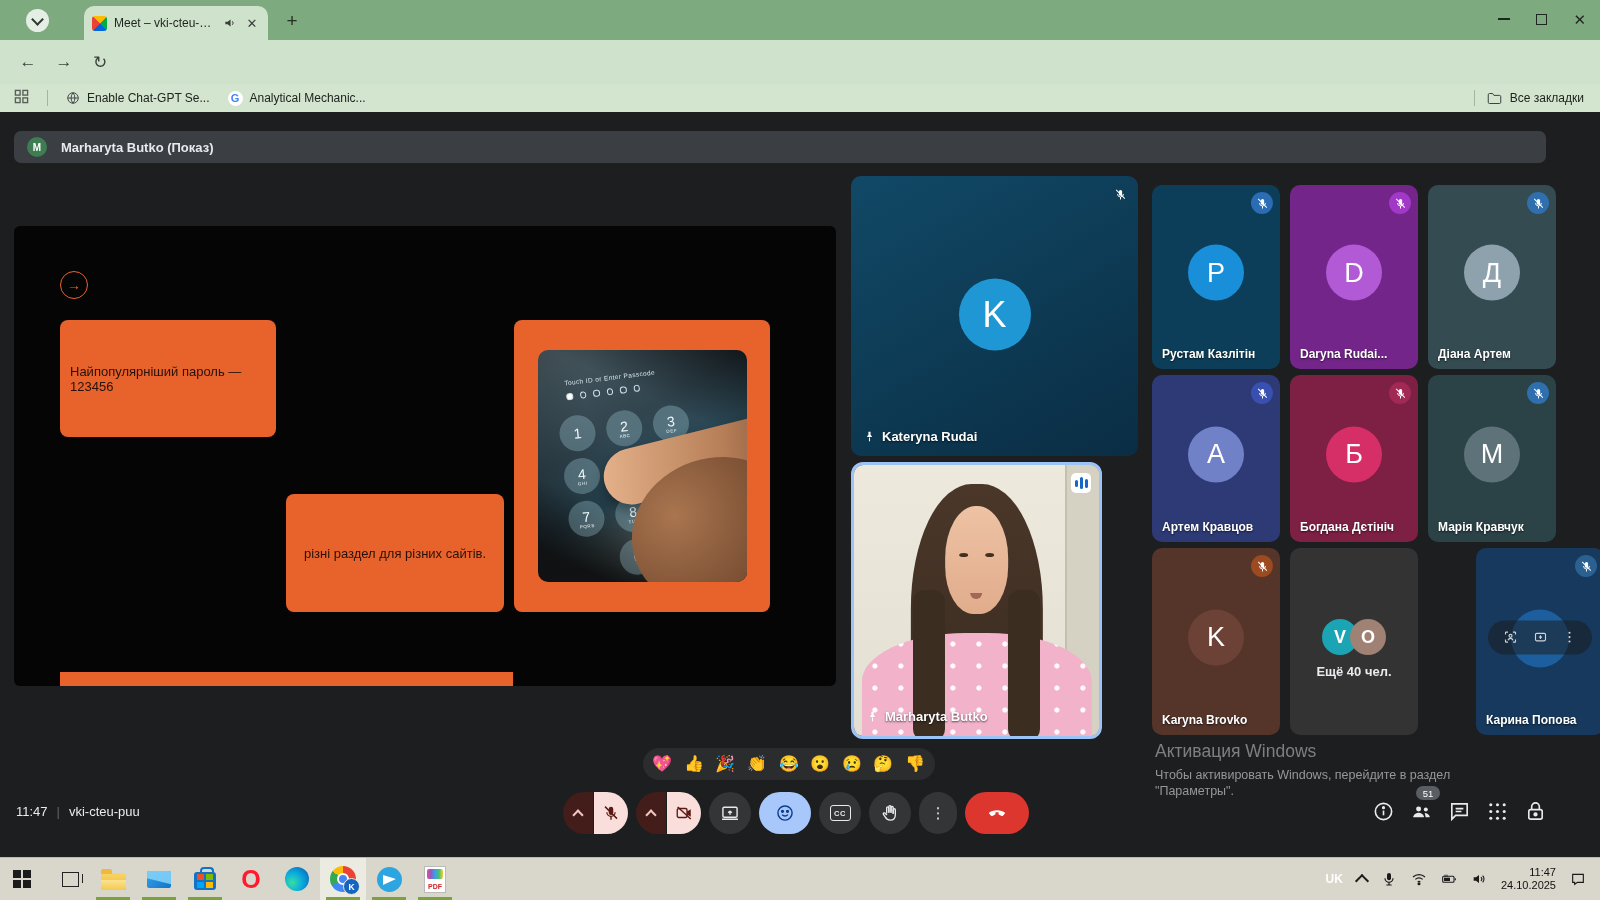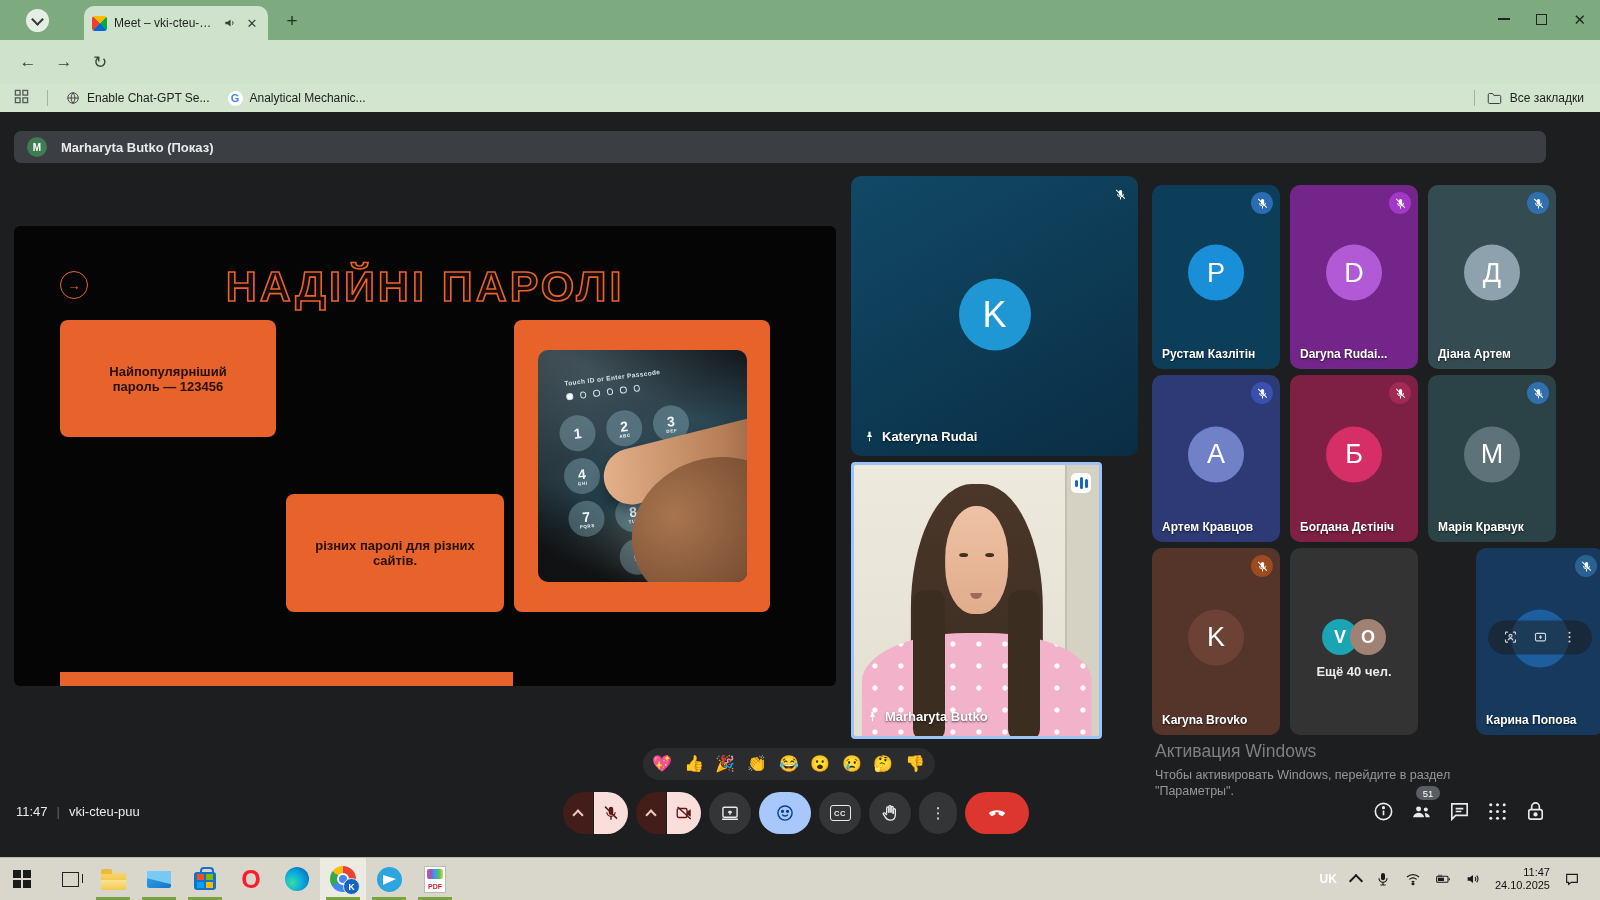--- a/index.html
+++ b/index.html
@@ -56,21 +56,21 @@
     display:flex;align-items:center;justify-content:center;}
   .btxt{font-size:13px;font-weight:600;color:#e8eaed;}
   
   .slide{position:absolute;left:14px;top:114px;width:822px;height:460px;background:#060505;border-radius:6px;overflow:hidden;}
   .sarrow{position:absolute;left:46px;top:45px;width:26px;height:26px;border:1.6px solid #e8622c;border-radius:50%;
     color:#e8622c;font-size:14px;display:flex;align-items:center;justify-content:center;}
   .stitle{position:absolute;left:0;right:0;top:36px;text-align:center;font-size:43px;font-weight:800;letter-spacing:3px;
     color:rgba(232,98,44,.08);-webkit-text-stroke:1.6px #e8622c;}
   @supports not (-webkit-text-stroke:1px red){.stitle{color:#e8622c;}}
   .card{position:absolute;border-radius:8px;display:flex;align-items:center;justify-content:center;
-    text-align:center;font-size:13px;padding:26px;box-sizing:border-box;font-weight:bold;}
+    text-align:left;font-size:13px;padding:10px;box-sizing:border-box;}
   .c-o{background:#e8622c;color:#26120a;}
   .c-d{background:#0a0807;border:1px solid #e8622c;color:#eae4de;}
   .card1{left:46px;top:94px;width:216px;height:117px;}
   .card2{left:272px;top:96px;width:218px;height:113px;}
   .card3{left:500px;top:94px;width:256px;height:292px;}
   .sheading{position:absolute;left:46px;top:226px;font-size:19.5px;font-weight:600;color:#f2f0ec;}
   .card4{left:46px;top:268px;width:216px;height:118px;}
   .card5{left:272px;top:268px;width:218px;height:118px;}
   .sstrip{position:absolute;left:46px;top:446px;width:453px;height:14px;background:#e8622c;}
   
@@ -91,21 +91,21 @@
   .kd{font-size:14px;line-height:14px;}
   .kl{font-size:4.5px;letter-spacing:.6px;}
   .pdel{position:absolute;right:26px;bottom:44px;font-size:5.5px;color:#dfe9ee;transform:rotate(-6deg);}
   .finger{position:absolute;right:-30px;top:84px;width:175px;height:56px;border-radius:30px 14px 14px 30px;
     background:linear-gradient(100deg,#e5b28b,#b67e57 70%,#8a5a3e);transform:rotate(-14deg);box-shadow:0 6px 14px rgba(0,0,0,.4);}
   .hand{position:absolute;right:-54px;bottom:-26px;width:170px;height:150px;border-radius:50%;
     background:radial-gradient(circle at 30% 30%,#a9754f,#6e452c 75%);transform:rotate(-18deg);}
   
   .tile{position:absolute;border-radius:10px;overflow:hidden;background:#333;}
   .bigK{left:851px;top:64px;width:287px;height:280px;}
-  .bigM{left:851px;top:350px;width:251px;height:277px;border:3px solid #9cc3f7;box-sizing:border-box;border-radius:4px;}
+  .bigM{left:851px;top:350px;width:251px;height:277px;border:3px solid #9cc3f7;box-sizing:border-box;border-radius:12px;}
   .tg{width:128px;}
   .p11{left:1152px;top:73px;height:184px;}  .p12{left:1290px;top:73px;height:184px;}  .p13{left:1428px;top:73px;height:184px;}
   .p21{left:1152px;top:263px;height:167px;} .p22{left:1290px;top:263px;height:167px;} .p23{left:1428px;top:263px;height:167px;}
   .p31{left:1152px;top:436px;height:187px;} .p32{left:1290px;top:436px;height:187px;} .p33{left:1476px;top:436px;height:187px;}
   .av{position:absolute;left:50%;top:50%;transform:translate(-50%,-58%);width:56px;height:56px;border-radius:50%;
     display:flex;align-items:center;justify-content:center;font-size:27px;color:#fff;}
   .avL{width:72px;height:72px;font-size:36px;transform:translate(-50%,-52%);}
   .tname{position:absolute;left:10px;bottom:8px;display:flex;align-items:center;gap:6px;font-size:12px;font-weight:700;
     color:#fff;text-shadow:0 1px 2px rgba(0,0,0,.65);white-space:nowrap;}
   .tnL{font-size:13px;bottom:12px;left:12px;}
@@ -215,21 +215,21 @@
   .kbadge{position:absolute;right:-4px;bottom:-3px;width:15px;height:15px;border-radius:50%;background:#1565c0;
     color:#fff;font-size:8.5px;font-weight:700;display:flex;align-items:center;justify-content:center;border:1px solid #ecebe2;}
   .tgic{width:25px;height:25px;border-radius:50%;background:#2ca5e0;position:relative;}
   .tgic:before{content:"";position:absolute;left:6px;top:8px;width:0;height:0;
     border-left:13px solid #fff;border-top:4px solid transparent;border-bottom:6px solid transparent;}
   .pdfic{position:relative;width:22px;height:27px;background:#fff;border:1px solid #bbb;box-sizing:border-box;
     display:flex;align-items:flex-end;justify-content:center;}
   .pdfic:before{content:"";position:absolute;left:2px;top:2px;right:2px;height:10px;
     background:linear-gradient(90deg,#e84c8b,#8a5cc8,#3aa0e8,#45c06a,#f5d03c);border-radius:2px;}
   .pdflabel{color:#d21f1f;font-size:7px;font-weight:800;margin-bottom:2px;}
-  .tray{margin-left:auto;display:flex;align-items:center;gap:14px;padding-right:20px;}
+  .tray{margin-left:auto;display:flex;align-items:center;gap:14px;padding-right:14px;}
   .lang{font-size:12px;color:#fdfdfd;font-weight:600;}
   .trayic svg{width:16px;height:16px;display:block;}
   .clock{font-size:11px;color:#111;text-align:right;line-height:13px;}
   .chevup{width:8px;height:8px;border-top:2px solid #1b1b1b;border-right:2px solid #1b1b1b;transform:rotate(-45deg);margin-top:3px;}
 </style>
 </head>
 <body>
 
 <div id="screen">
 
@@ -315,21 +315,20 @@
 
   <div class="meet">
 
     <div class="banner">
       <span class="bav">M</span>
       <span class="btxt">Marharyta Butko (Показ)</span>
     </div>
 
     <div class="slide">
       <div class="sarrow">→</div>
-      <div class="stitle">НАДІЙНІ ПАРОЛІ</div>
       <div class="card c-o card1">Найпопулярніший пароль — 123456</div>
       <div class="card c-o card3">
         <div class="phone">
           <span class="pplabel">Touch ID or Enter Passcode</span>
           <span class="ppdots">
               <i></i>
               <i></i>
               <i></i>
               <i></i>
               <i></i>
@@ -375,21 +374,21 @@
             <div class="key">
                 <span class="kd">0</span>
                 <span class="kl"></span>
               </div>
           </div>
           <span class="pdel">Delete</span>
           <div class="finger"></div>
           <div class="hand"></div>
         </div>
       </div>
-      <div class="card c-o card5">різних паролі для різних сайтів.</div>
+      <div class="card c-o card5">різні раздел для різних сайтів.</div>
       <div class="sstrip"></div>
     </div>
 
     <div class="tile bigK" style="background: linear-gradient(150deg, rgb(17, 73, 102), rgb(10, 45, 68));">
       <span class="mbadge nobg">
         <svg viewBox="0 0 24 24">
             <rect x="9" y="3.5" width="6" height="11" rx="3" fill="#fff"></rect>
             <path d="M6.5 11a5.5 5.5 0 0 0 11 0" fill="none" stroke="#fff" stroke-width="1.7"></path>
             <path d="M12 16.5V21M4 3.5L20 19.5" stroke="#fff" stroke-width="1.9"></path>
           </svg>

